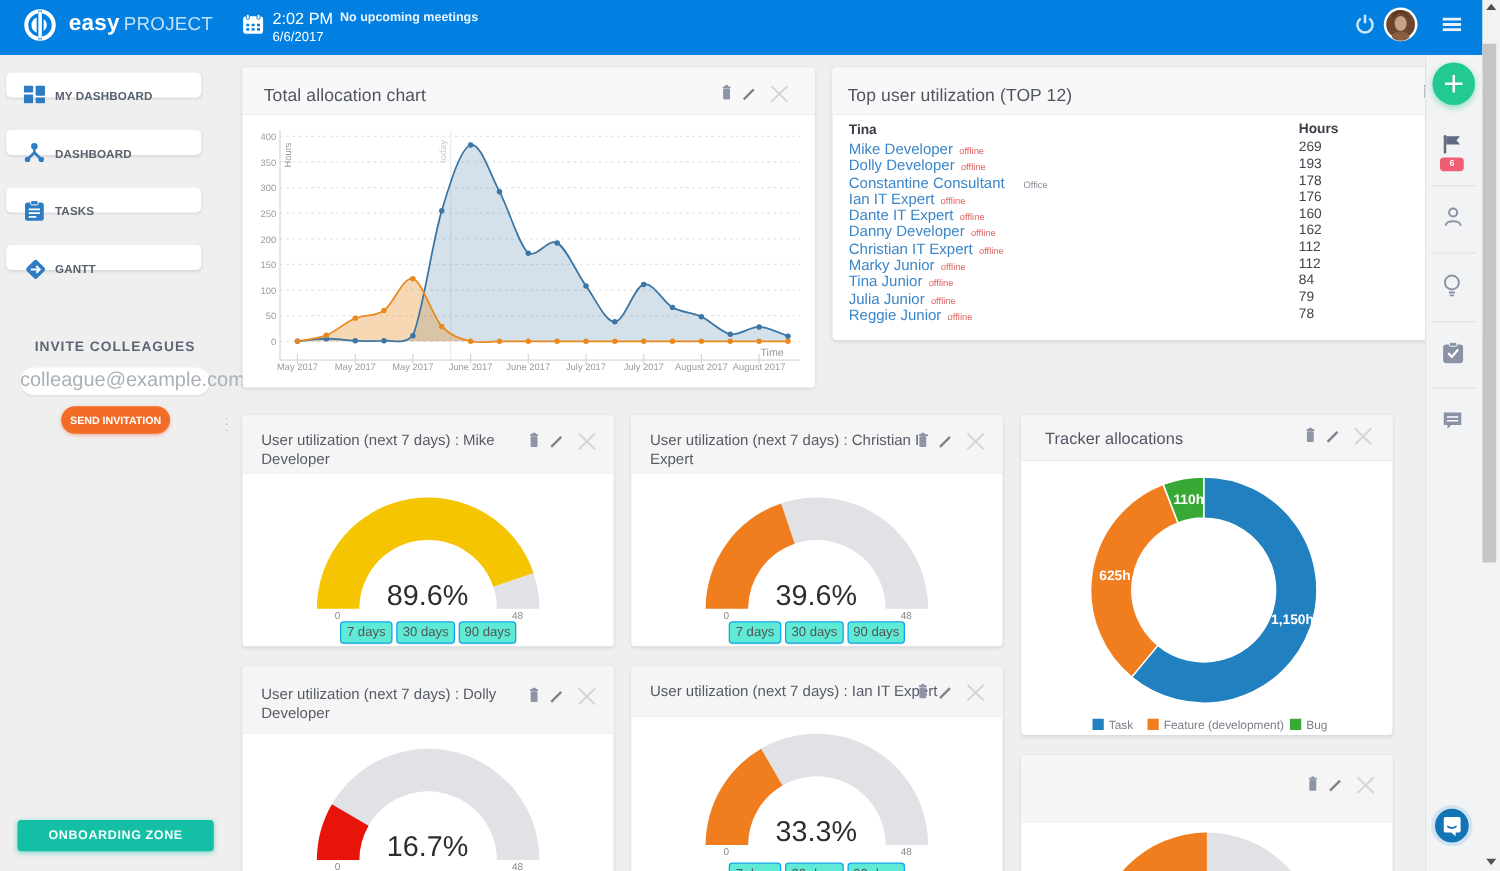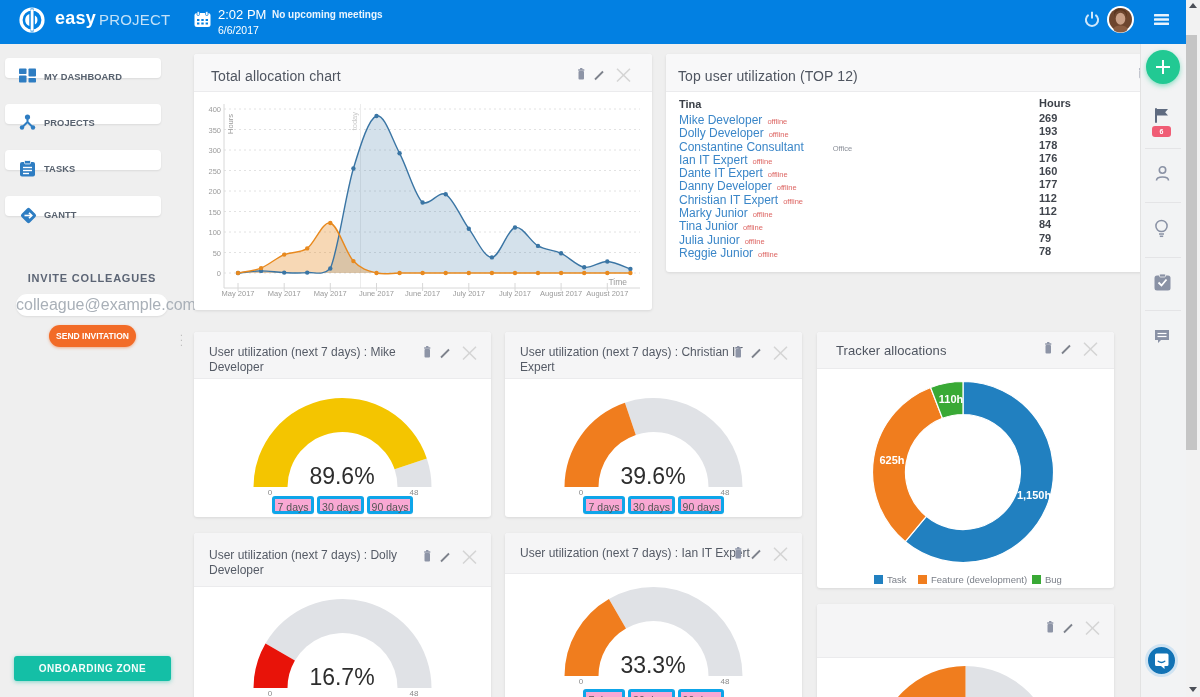--- a/index.html
+++ b/index.html
@@ -5,24 +5,24 @@
 body { font-family:"Liberation Sans",sans-serif; background:#efefef; position:relative; }
 .abs { position:absolute; }
 .panel { position:absolute; background:#fff; border-radius:3px; box-shadow:0 1px 3px rgba(0,0,0,0.10); }
 .phead { position:absolute; left:0; top:0; width:100%; background:#f5f5f6; border-bottom:1px solid #ebebed; border-radius:3px 3px 0 0; }
 .ptitle { position:absolute; left:16px; top:14px; font-size:14px; color:#4f5560; letter-spacing:0.1px; line-height:17px; }
 .ptitle2 { position:absolute; left:15px; top:13px; font-size:12px; color:#555b66; line-height:14.5px; }
 .hicons { position:absolute; }
 .trow { position:relative; height:13.3px; line-height:13.3px; white-space:nowrap; }
 .uname { color:#3a86c8; font-size:12px; }
 .ofr { color:#dd6663; font-size:7.5px; margin-left:5px; }
-.ofg { color:#8a8f98; font-size:7.5px; margin-left:19px;padding-left:10px; }
-.uhrs { position:absolute; left:360px; top:0; color:#40454d; font-size:11px;font-weight:bold; }
+.ofg { color:#8a8f98; font-size:7.5px; margin-left:5px;padding-left:10px; }
+.uhrs { position:absolute; left:360px; top:0; color:#40454d; font-size:11px; }
 .dbtns { position:absolute; left:0; width:100%; text-align:center; }
-.dbtn { display:inline-block; height:18px; line-height:16px; border:3px solid #0ea5e9; border-radius:3px; background:#f9a8d4; box-shadow:0 1px 1px rgba(0,0,0,0.05); font-size:10.5px; color:#555; margin:0 1.5px; }
+.dbtn { display:inline-block; height:18px; line-height:16px; border:1px solid #0ea5e9; border-radius:3px; background:#5eead4; box-shadow:0 1px 1px rgba(0,0,0,0.05); font-size:10.5px; color:#555; margin:0 1.5px; }
 .mbtn { position:absolute; left:5px; width:156px; height:20px; background:#fff; border-radius:4px; box-shadow:0 1px 2px rgba(0,0,0,0.09); }
 .mic { position:absolute; left:14px; top:10px; }
 .mlbl { position:absolute; left:39px; top:13.5px; font-size:9.3px; font-weight:bold; color:#57616e; letter-spacing:0.1px; }
 .rdiv { position:absolute; left:1145px; width:36px; height:1px; background:#e4e4e6; }
 .ric { position:absolute; left:1154px; }
 </style></head><body>
 <div class="abs" style="left:0;top:0;width:1186px;height:44px;background:#0280e2">
 <svg class="abs" style="left:18px;top:6px" width="28" height="28" viewBox="0 0 28 28">
 <circle cx="14" cy="14" r="11" fill="none" stroke="#fff" stroke-width="3.2"></circle>
 <rect x="12.6" y="2.5" width="3" height="23" fill="#0280e2"></rect>
@@ -91,21 +91,21 @@
     <span class="mic"><svg width="17" height="16" viewBox="0 0 17 16">
         <g stroke="#2e7dc2" stroke-width="2" fill="none">
           <path d="M8.5,4 L8.5,8 M8.5,8 L3.5,13 M8.5,8 L13.5,13"></path>
         </g>
         <g fill="#2e7dc2">
           <circle cx="8.5" cy="3" r="2.6"></circle>
           <circle cx="3" cy="13.5" r="2.2"></circle>
           <circle cx="14" cy="13.5" r="2.2"></circle>
         </g>
       </svg></span>
-    <span class="mlbl">PROJECTS</span>
+    <span class="mlbl">DASHBOARD</span>
   </div>
 <div class="mbtn" style="top:150px">
     <span class="mic"><svg width="17" height="17" viewBox="0 0 17 17">
         <rect x="1" y="2" width="15" height="14.5" rx="2" fill="#2e7dc2"></rect>
         <rect x="5.5" y="0.5" width="6" height="3.4" rx="1" fill="#2e7dc2" stroke="#fff" stroke-width="0.8"></rect>
         <g stroke="#fff" stroke-width="1.4">
           <line x1="4" y1="7.5" x2="13" y2="7.5"></line>
           <line x1="4" y1="10.5" x2="13" y2="10.5"></line>
           <line x1="4" y1="13.5" x2="10" y2="13.5"></line>
         </g>
@@ -248,21 +248,21 @@
           <line x1="52" y1="0.8" x2="39" y2="13.5"></line>
         </g>
 </svg></div>
 <div class="abs" style="left:13px;top:43px;width:425px">
 <div class="trow" style="height:15px;line-height:12px"><span style="font-size:11px;font-weight:bold;color:#3a3f47">Tina</span><span class="uhrs" style="font-weight:bold;color:#3a3f47">Hours</span></div>
 <div class="trow"><span class="uname">Mike Developer</span><span class="ofr">offline</span><span class="uhrs">269</span></div>
       <div class="trow"><span class="uname">Dolly Developer</span><span class="ofr">offline</span><span class="uhrs">193</span></div>
       <div class="trow"><span class="uname">Constantine Consultant</span><span class="ofg">Office</span><span class="uhrs">178</span></div>
       <div class="trow"><span class="uname">Ian IT Expert</span><span class="ofr">offline</span><span class="uhrs">176</span></div>
       <div class="trow"><span class="uname">Dante IT Expert</span><span class="ofr">offline</span><span class="uhrs">160</span></div>
-      <div class="trow"><span class="uname">Danny Developer</span><span class="ofr">offline</span><span class="uhrs">177</span></div>
+      <div class="trow"><span class="uname">Danny Developer</span><span class="ofr">offline</span><span class="uhrs">162</span></div>
       <div class="trow"><span class="uname">Christian IT Expert</span><span class="ofr">offline</span><span class="uhrs">112</span></div>
       <div class="trow"><span class="uname">Marky Junior</span><span class="ofr">offline</span><span class="uhrs">112</span></div>
       <div class="trow"><span class="uname">Tina Junior</span><span class="ofr">offline</span><span class="uhrs">84</span></div>
       <div class="trow"><span class="uname">Julia Junior</span><span class="ofr">offline</span><span class="uhrs">79</span></div>
       <div class="trow"><span class="uname">Reggie Junior</span><span class="ofr">offline</span><span class="uhrs">78</span></div>
 </div>
 </div>
 <div class="panel" style="left:194px;top:332px;width:297px;height:185px">
 <div class="phead" style="height:47px"></div>
 <div class="ptitle2">User utilization (next 7 days) : Mike<br>Developer</div>

